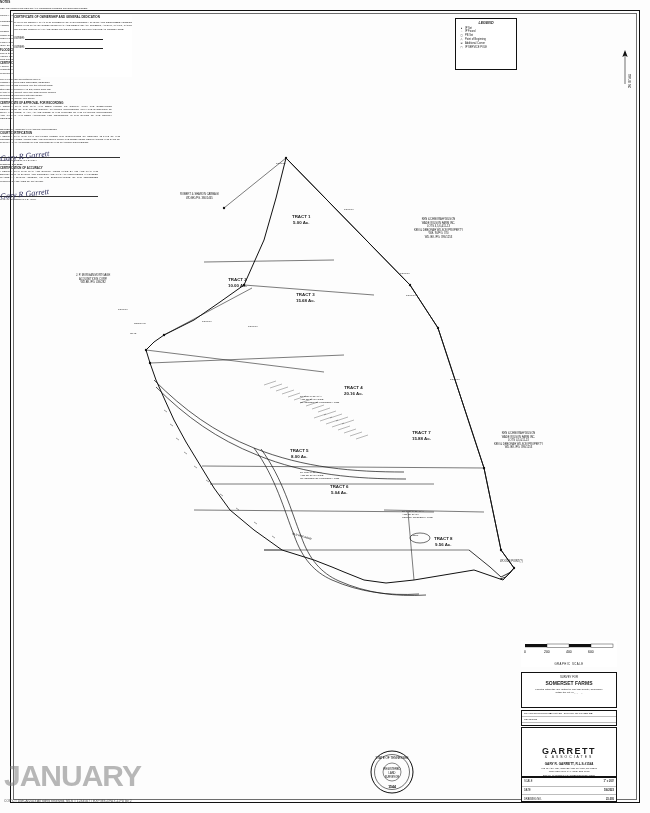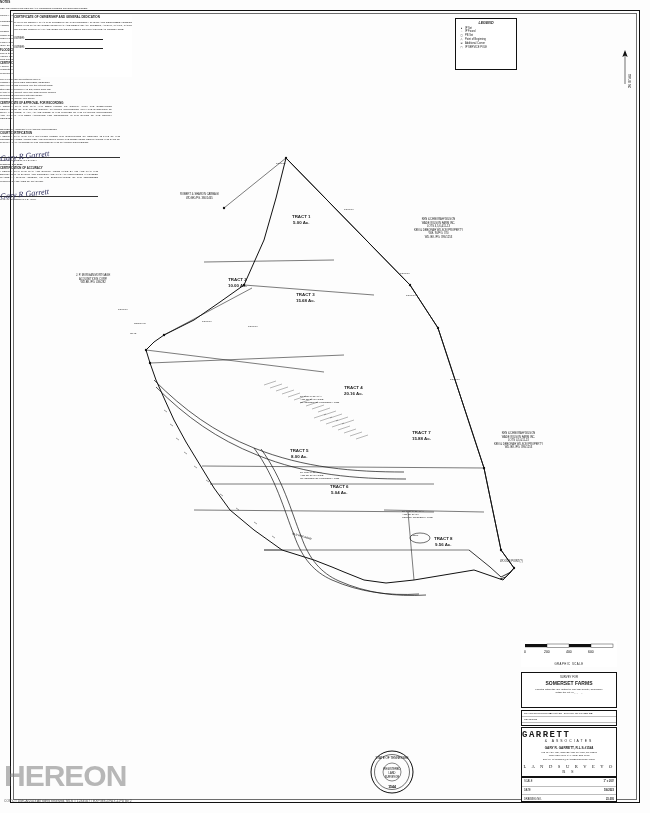--- a/index.html
+++ b/index.html
@@ -54,22 +54,22 @@
 
   #surveyfor{left:521px;top:672px;width:96px;height:36px;border:1px solid #111;}
   #surveyfor .hd{font-size:2.8px;text-align:center;margin-top:2px;}
   #surveyfor .nm{font-size:5px;font-weight:bold;text-align:center;margin-top:1px;}
   #surveyfor .loc{font-size:2.5px;text-align:center;margin-top:2px;line-height:1.35;}
 
   #mapblock{left:521px;top:710px;width:96px;height:16px;border:1px solid #111;font-size:2.4px;}
   #mapblock div{padding:1px 2px;border-bottom:1px solid #bdbdbd;}
 
   #garrett{left:521px;top:727px;width:96px;height:50px;border:1px solid #111;}
-  #garrett .g1{font-size:9px;font-weight:bold;text-align:left;letter-spacing:1.5px;margin-top:2px;
-       font-family:Liberation Mono, monospace;}
+  #garrett .g1{font-size:9px;font-weight:bold;text-align:center;letter-spacing:1.5px;margin-top:18px;
+       font-family:Liberation Sans, sans-serif;}
   #garrett .g2{font-size:3.4px;text-align:center;letter-spacing:2px;margin-top:-1px;}
   #garrett .g3{font-size:3.2px;font-weight:bold;text-align:center;margin-top:3px;}
   #garrett .g4{font-size:2.5px;text-align:center;line-height:1.35;margin-top:1px;}
   #garrett .g5{font-size:4.6px;text-align:center;letter-spacing:2.2px;margin-top:3px;
        font-family:"Liberation Serif",serif;}
 
   #sheetinfo{left:521px;top:777px;width:96px;height:25px;border:1px solid #111;font-size:2.6px;}
   #sheetinfo .row{display:flex;border-bottom:1px solid #bdbdbd;height:33.3%;align-items:center;}
   #sheetinfo .row span:first-child{padding-left:2px;}
   #sheetinfo .row span:last-child{margin-left:auto;padding-right:2px;font-weight:bold;}
@@ -408,16 +408,16 @@
       <circle cx="24" cy="24" r="17.5" fill="none" stroke="#111" stroke-width="0.6"></circle>
       <circle cx="24" cy="24" r="9" fill="none" stroke="#111" stroke-width="0.5"></circle>
       <text x="24" y="11" font-size="3" text-anchor="middle" font-family="Liberation Sans, sans-serif">STATE OF TENNESSEE</text>
       <text x="24" y="22" font-size="2.6" text-anchor="middle" font-family="Liberation Sans, sans-serif">REGISTERED</text>
       <text x="24" y="26" font-size="2.6" text-anchor="middle" font-family="Liberation Sans, sans-serif">LAND</text>
       <text x="24" y="30" font-size="2.6" text-anchor="middle" font-family="Liberation Sans, sans-serif">SURVEYOR</text>
       <text x="24" y="40" font-size="3.4" text-anchor="middle" font-weight="bold" font-family="Liberation Sans, sans-serif">1544</text>
     </svg>
   </div>
 
-  <div id="wm">HEREON</div>
+  <div id="wm">JANUARY</div>
   <div id="wm-sub">COPY-© DMCA/2023 All rights reserved. MLS # 1234567 / EXP MS-ONLY-1-PD by 2</div>
 
 </div>
 
 </body></html>

